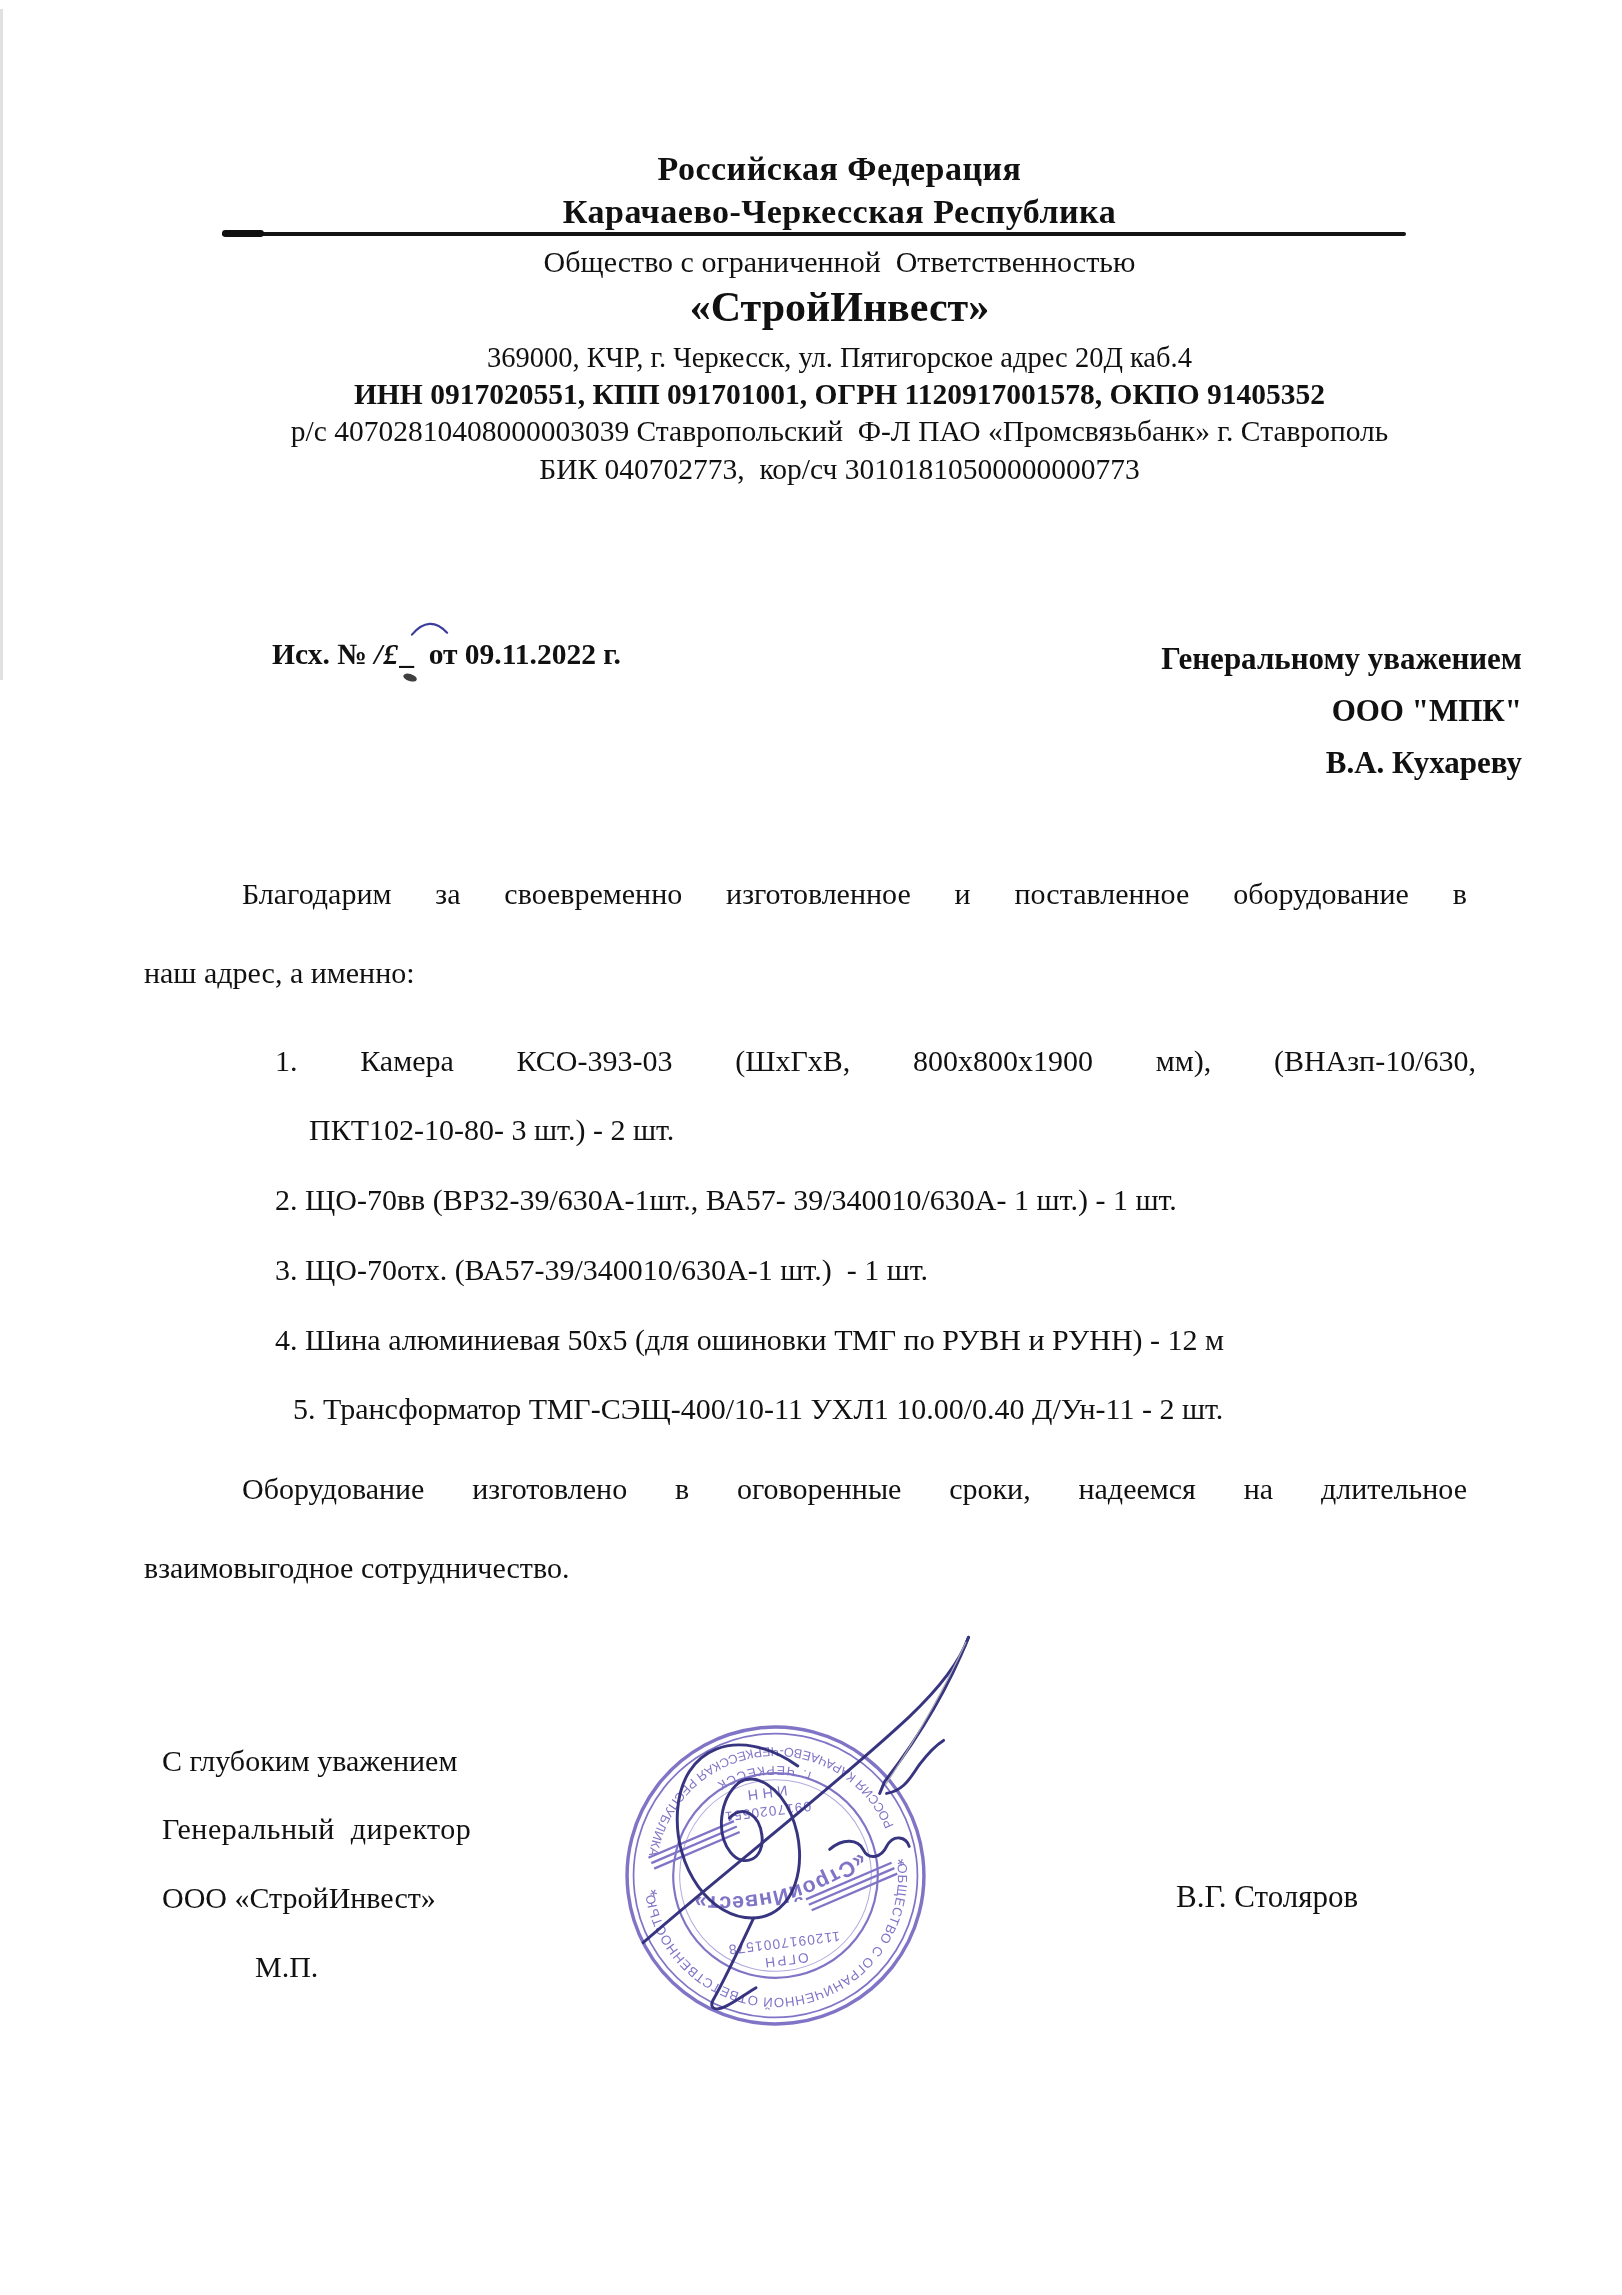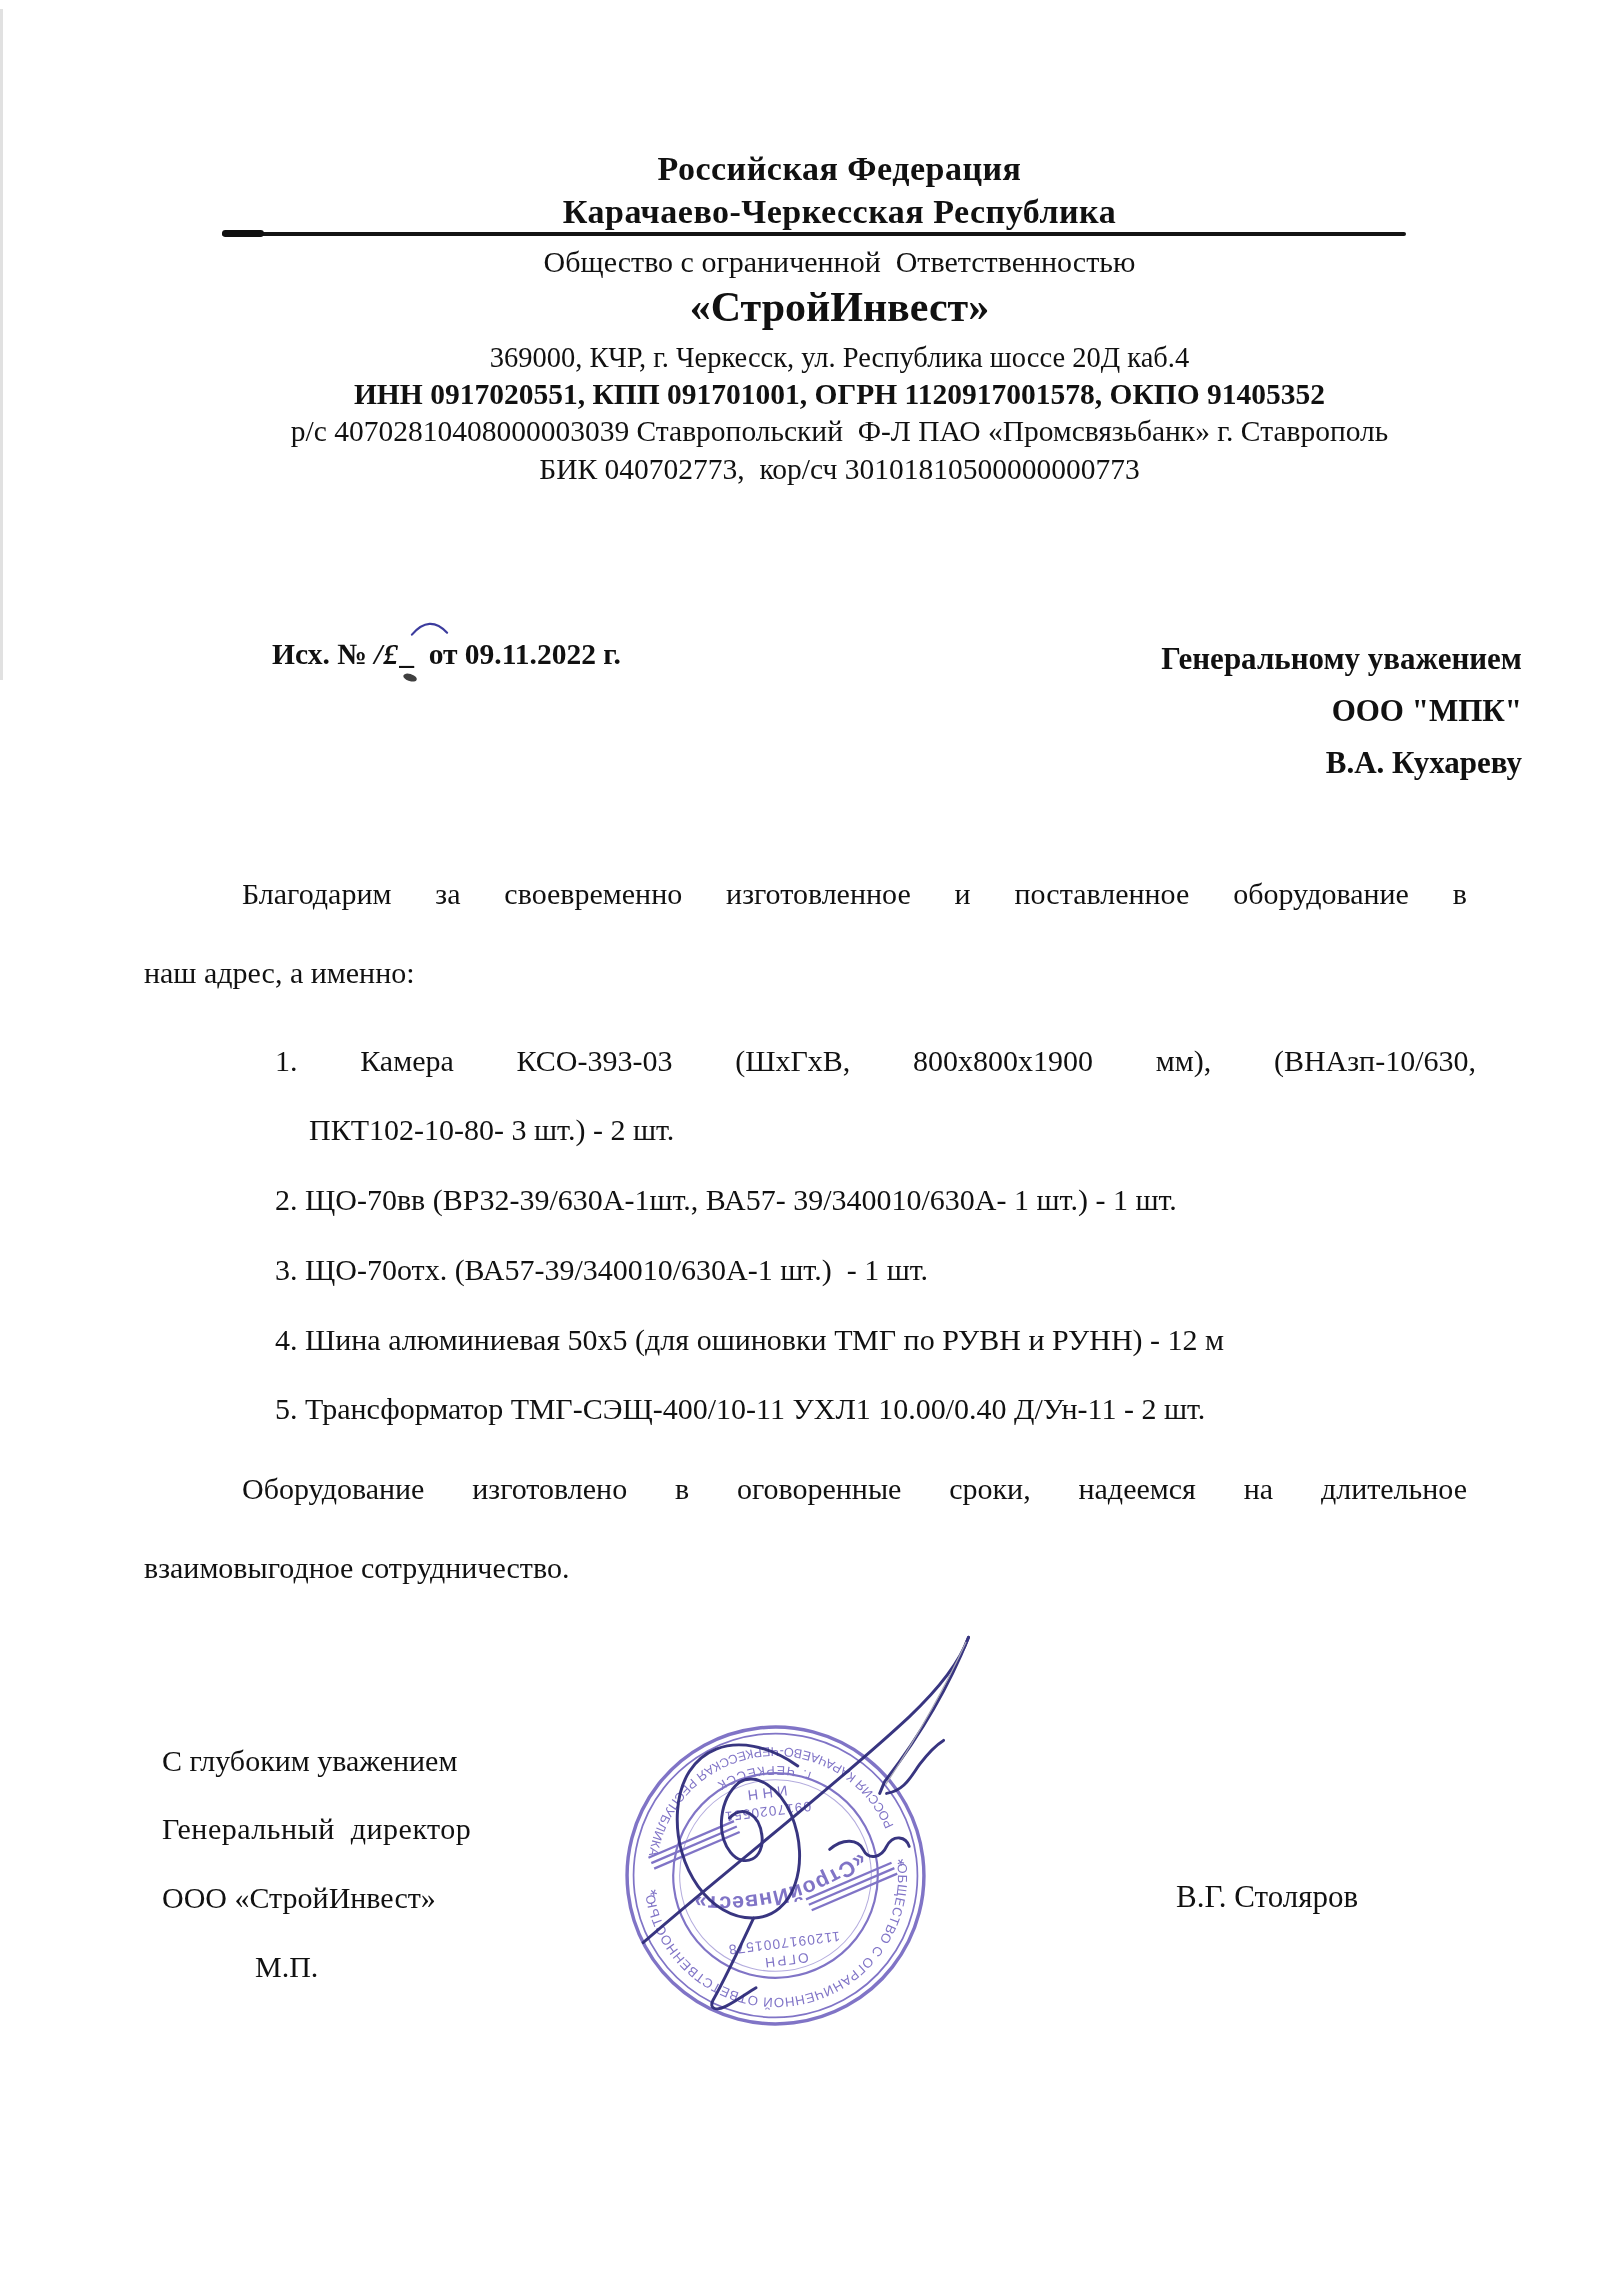--- a/index.html
+++ b/index.html
@@ -43,21 +43,21 @@
   .indent{text-indent:98px;}
   .p1-1{top:877px;}
   .p1-2{top:956px;}
   .li{left:275px;width:1201px;font-size:30px;}
   .li-wrap{left:309px;width:1166px;font-size:30px;}
   .li-1a{top:1044px;}
   .li-1b{top:1113px;}
   .li-2{top:1183px;}
   .li-3{top:1253px;}
   .li-4{top:1323px;}
-  .li-5{top:1392px;}
+  .li-5{top:1392px;margin-left:18px;}
   .p2-1{top:1472px;}
   .p2-2{top:1551px;}
   
   .sig{left:162px;font-size:30px;}
   .sig-1{top:1744px;}
   .sig-2{top:1812px;letter-spacing:0.5px;}
   .sig-3{top:1881px;}
   .sig-4{top:1950px;left:255px;}
   .sig-name{left:1176px;top:1879px;font-size:31px;}
   
@@ -72,21 +72,21 @@
 <div class="page">
 
   <div class="abs scan-edge"></div>
 
   <div class="abs lh lh-country line bold">Российская Федерация</div>
   <div class="abs lh lh-region line bold">Карачаево-Черкесская Республика</div>
   <div class="abs rule"></div>
   <div class="abs rule-blob"></div>
   <div class="abs lh lh-orgform line">Общество с ограниченной  Ответственностью</div>
   <div class="abs lh lh-orgname line bold">«СтройИнвест»</div>
-  <div class="abs lh lh-address line">369000, КЧР, г. Черкесск, ул. Республика шоссе 20Д каб.4</div>
+  <div class="abs lh lh-address line">369000, КЧР, г. Черкесск, ул. Пятигорское адрес 20Д каб.4</div>
   <div class="abs lh lh-codes line">ИНН 0917020551, КПП 091701001, ОГРН 1120917001578, ОКПО 91405352</div>
   <div class="abs lh lh-bank line">р/с 40702810408000003039 Ставропольский  Ф-Л ПАО «Промсвязьбанк» г. Ставрополь</div>
   <div class="abs lh lh-bik line">БИК 040702773,  кор/сч 30101810500000000773</div>
 
   <div class="abs ref"><span>Исх. № </span><span class="hand">/£</span><span>_</span><span>  от 09.11.2022 г.</span></div>
   <svg class="abs caret" viewBox="0 0 84 40">
     <path d="M6 34 Q 42 -8 78 30" stroke="#3c3c9e" stroke-width="4.5" fill="none" stroke-linecap="round"></path>
   </svg>
   <div class="abs ink-dot"></div>
 

